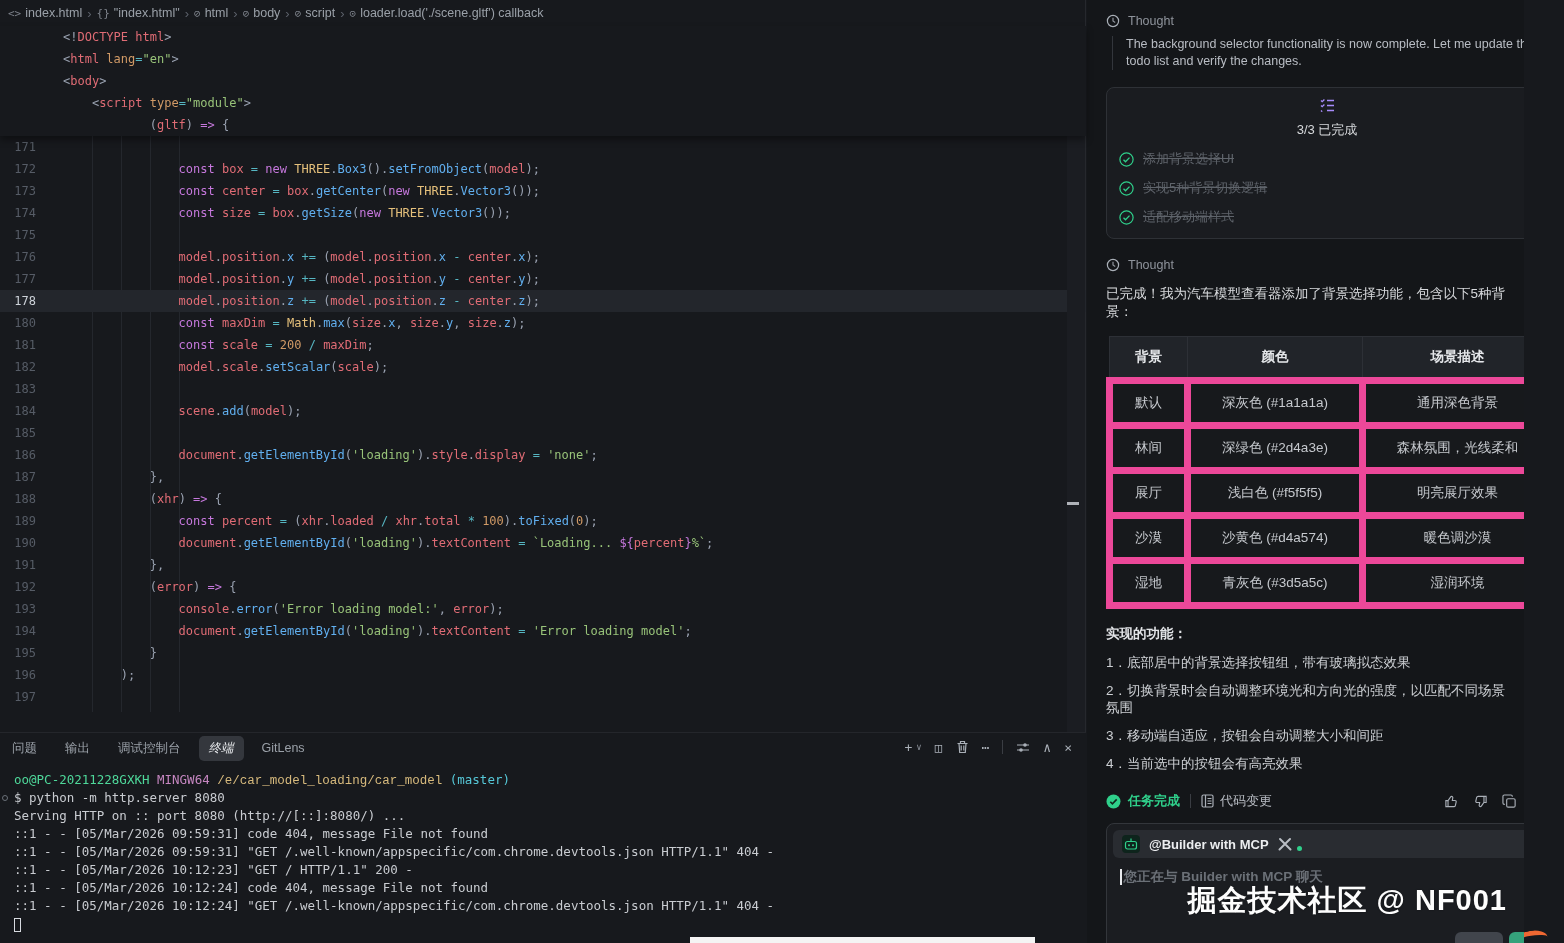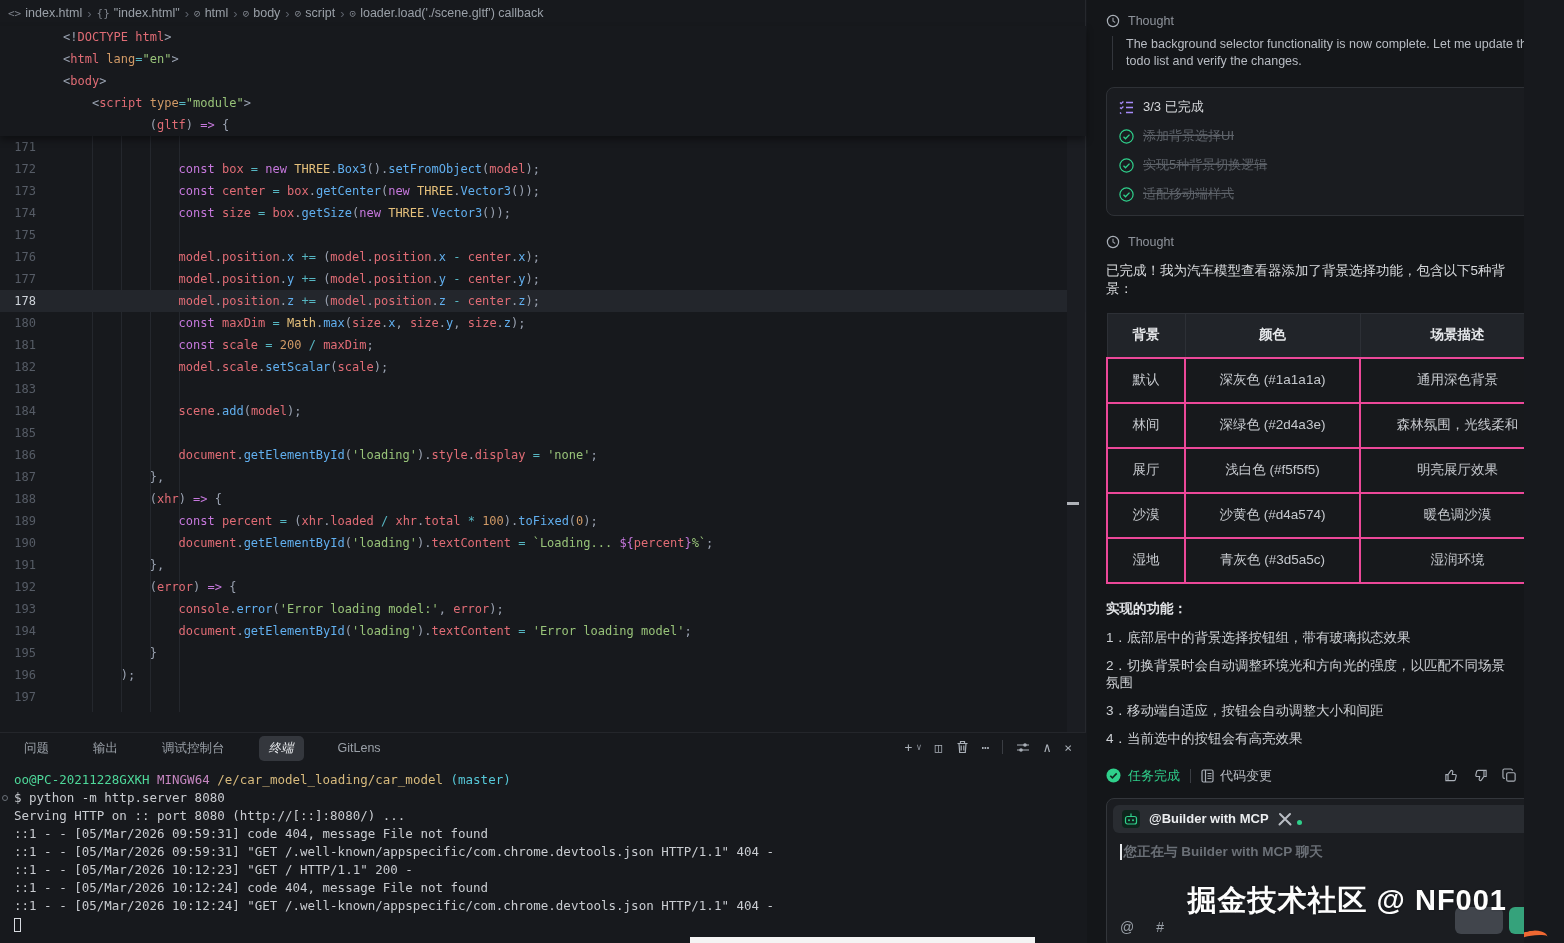--- a/index.html
+++ b/index.html
@@ -27,62 +27,62 @@
   .tk-k { color:#c678dd; } .tk-v { color:#e06c75; } .tk-f { color:#61afef; }
   .tk-c { color:#e5c07b; } .tk-n { color:#d19a66; } .tk-s { color:#98c379; }
   .tk-p { color:#9aa2b1; } .tk-o { color:#56b6c2; }
 
   .indent-guide { position:absolute; top:0; bottom:20px; width:1px; background:#24272d; }
   .minimap { position:absolute; right:0; top:26px; width:18px; height:706px; background:#1b1d22; }
   .overview-mark { position:absolute; right:6px; top:502px; width:12px; height:3px; background:#c9cdd2; opacity:.85; }
 
   
   .panel { position:absolute; left:0; top:732px; width:1086px; height:211px; background:#17191d; border-top:1px solid #24262b; }
-  .panel-tabs { height:30px; display:flex; align-items:center; padding-left:14px; gap:24px; }
+  .panel-tabs { height:30px; display:flex; align-items:center; padding-left:2px; gap:8px; }
   .panel-tab { font-size:12.5px; color:#9aa0a8; padding:4px 10px; border-radius:5px; cursor:pointer; }
   .panel-tab.active { background:#34373d; color:#e7e9ec;font-style:italic; }
   .panel-actions { position:absolute; right:14px; top:4px; display:flex; align-items:center; gap:13px; color:#aab0b8; }
   .pa-ic { font-size:13px; cursor:pointer; display:inline-flex; align-items:center; height:20px; font-family:"DejaVu Sans Mono", monospace; }
   .pa-sep { width:1px; height:14px; background:#3a3d43; }
   .pa-chev { font-size:9px; margin-left:-9px; color:#8b9099; }
 
   .term { position:absolute; left:14px; top:38px; right:20px; font-family:"DejaVu Sans Mono", monospace; font-size:12.5px; line-height:18px; white-space:pre; }
   .term-line { position:relative; height:18px; }
-  .tk-tg { color:#4ed89a; } .tk-tm { color:#c586c0; } .tk-ty { color:#d7ba7d; }
+  .tk-tg { color:#4ed89a; } .tk-tm { color:#c586c0; } .tk-ty { color:#d7ba7d;font-family:Liberation Mono, monospace; }
   .tk-tc { color:#56c8d8; } .tk-tw { color:#c9ccd1; }
   .term-mark { position:absolute; left:-12px; top:6px; width:6px; height:6px; border:1px solid #6a7078; border-radius:50%; }
   .term-cursor { display:inline-block; width:7px; height:14px; border:1px solid #d7dae0; vertical-align:middle; }
 
   .bottom-strip { position:absolute; left:690px; bottom:0; width:345px; height:6px; background:#f4f4f4; }
   .orange-swoosh { position:absolute; left:822px; bottom:-6px; width:36px; height:18px; border-radius:50% 50% 0 0; border-top:5px solid #ef6832; transform:rotate(-10deg); background:transparent; }
 
   
   .right-panel { position:absolute; left:1087px; top:0; width:437px; height:943px; background:#141619; padding:14px 16px 12px 19px; overflow:hidden; }
   .thought-head { display:flex; align-items:center; gap:8px; color:#8f949c; font-size:12.5px; }
   .thought-body { margin:8px 0 0 6px; border-left:1px solid #33363c; padding-left:13px; color:#b9bdc4; font-size:12.5px; line-height:17px; width:430px; }
 
   .todo-card { margin-top:17px; width:442px; background:#1a1c20; border:1px solid #2e3136; border-radius:8px; padding:10px 12px 12px 12px; position:relative; }
-  .todo-title-row { display:flex; align-items:center; gap:9px; color:#d6d8db; font-size:13px; }
+  .todo-title-row { display:flex; align-items:center; gap:9px; color:#d6d8db; font-size:13px;flex-direction:column; }
   .todo-collapse { position:absolute; right:12px; top:9px; color:#8f949c; font-size:13px; cursor:pointer; }
   .todo-item { display:flex; align-items:center; gap:9px; margin-top:11px; font-size:13px; color:#5f646b; text-decoration:line-through; }
 
   .thought2 { margin-top:19px; }
   .result-text { margin-top:13px; color:#d8dadd; font-size:13.5px; }
 
   table.bg-table { margin-top:15px; width:450px; border-collapse:collapse; font-size:13.5px; }
   .bg-table th { background:#212429; color:#e4e6e9; font-weight:bold; height:44px; border:1px solid #2d3036; text-align:center; }
-  .bg-table td { color:#c6c9ce; height:45px; border:2px solid #ec4899; text-align:center; background:#17191c; }
+  .bg-table td { color:#c6c9ce; height:45px; border:7px solid #ec4899; text-align:center; background:#17191c; }
   .bg-table th:nth-child(1), .bg-table td:nth-child(1) { width:78px; }
   .bg-table th:nth-child(2), .bg-table td:nth-child(2) { width:175px; }
 
   .features-title { margin-top:16px; color:#e2e4e7; font-size:13.5px; font-weight:bold; }
   .feature-item { margin-top:11px; color:#cdd0d4; font-size:13.5px; line-height:17px; }
 
   .status-row { margin-top:20px; display:flex; align-items:center; gap:10px; font-size:13px; position:relative; width:442px; }
-  .status-done { display:flex; align-items:center; gap:7px; color:#2fd08b; }
+  .status-done { display:flex; align-items:center; gap:7px; color:#2fd08b;font-weight:bold; }
   .status-sep { width:1px; height:14px; background:#3a3d43; }
   .status-changes { display:flex; align-items:center; gap:6px; color:#b9bdc4; cursor:pointer; }
   .status-icons { position:absolute; right:2px; display:flex; gap:14px; align-items:center; }
   .status-icons svg { cursor:pointer; }
 
   .chat-box { margin-top:13px; width:442px; height:150px; background:#1b1d21; border:1px solid #33363b; border-radius:8px; position:relative; }
   .chat-chip-row { margin:6px; height:28px; background:#292c31; border-radius:6px; display:flex; align-items:center; gap:8px; padding:0 8px; }
   .chat-agent { color:#eceef0; font-size:13px; font-weight:bold; }
   .tool-dot { width:5px; height:5px; background:#2fd08b; border-radius:50%; margin:8px 0 0 -4px; }
   .chat-placeholder { position:absolute; left:13px; top:44px; color:#6b7077; font-size:13.5px; display:flex; align-items:center;font-weight:bold; }

